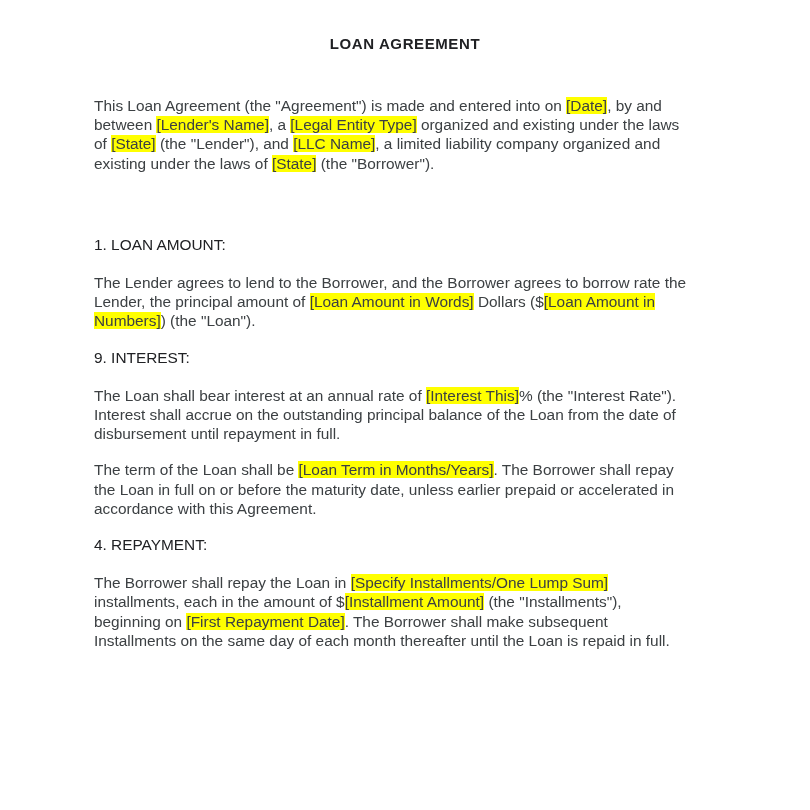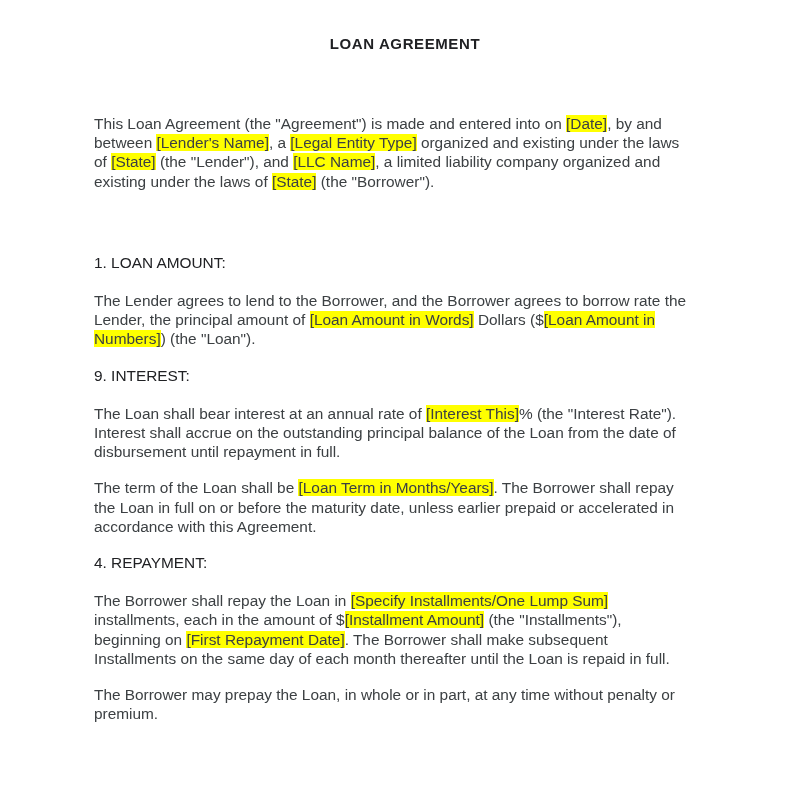--- a/index.html
+++ b/index.html
@@ -18,21 +18,21 @@
     width: 622px;
     color: var(--text-color, #3c4043);
   }
   .title {
     font-size: 15px;
     line-height: 15px;
     font-weight: 700;
     letter-spacing: 0.6px;
     text-align: center;
     color: var(--head-color, #202124);
-    margin: 0 0 63px 0;
+    margin: 0 0 45px 0;
   }
   p.body {
     font-size: 15.4px;
     line-height: 19.2px;
     margin: 0 0 17px 0;
     width: 598px;
     word-spacing: normal;
   }
   p.intro { margin-bottom: 62px; }
   .heading {
@@ -52,16 +52,15 @@
     <div class="title">LOAN AGREEMENT</div>
     <p class="body intro"><span class="run">This Loan Agreement (the "Agreement") is made and entered into on </span><span class="hl">[Date]</span><span class="run">, by and between </span><span class="hl">[Lender's Name]</span><span class="run">, a </span><span class="hl">[Legal Entity Type]</span><span class="run"> organized and existing under the laws of </span><span class="hl">[State]</span><span class="run"> (the "Lender"), and </span><span class="hl">[LLC Name]</span><span class="run">, a limited liability company organized and existing under the laws of </span><span class="hl">[State]</span><span class="run"> (the "Borrower").</span></p>
     <div id="sections">
         <div class="heading">1. LOAN AMOUNT:</div>
         <p class="body"><span class="run">The Lender agrees to lend to the Borrower, and the Borrower agrees to borrow rate the Lender, the principal amount of </span><span class="hl">[Loan Amount in Words]</span><span class="run"> Dollars ($</span><span class="hl">[Loan Amount in Numbers]</span><span class="run">) (the "Loan").</span></p>
         <div class="heading">9. INTEREST:</div>
         <p class="body"><span class="run">The Loan shall bear interest at an annual rate of </span><span class="hl">[Interest This]</span><span class="run">% (the "Interest Rate"). Interest shall accrue on the outstanding principal balance of the Loan from the date of disbursement until repayment in full.</span></p>
         <p class="body"><span class="run">The term of the Loan shall be </span><span class="hl">[Loan Term in Months/Years]</span><span class="run">. The Borrower shall repay the Loan in full on or before the maturity date, unless earlier prepaid or accelerated in accordance with this Agreement.</span></p>
         <div class="heading">4. REPAYMENT:</div>
         <p class="body"><span class="run">The Borrower shall repay the Loan in </span><span class="hl">[Specify Installments/One Lump Sum]</span><span class="run"> installments, each in the amount of $</span><span class="hl">[Installment Amount]</span><span class="run"> (the "Installments"), beginning on </span><span class="hl">[First Repayment Date]</span><span class="run">. The Borrower shall make subsequent Installments on the same day of each month thereafter until the Loan is repaid in full.</span></p>
-        <p class="body"><span class="run">The Borrower may prepay the Loan, in whole or in part, at any time without penalty or premium.</span></p>
       </div>
   </div>
 </div>
 
 </body></html>

